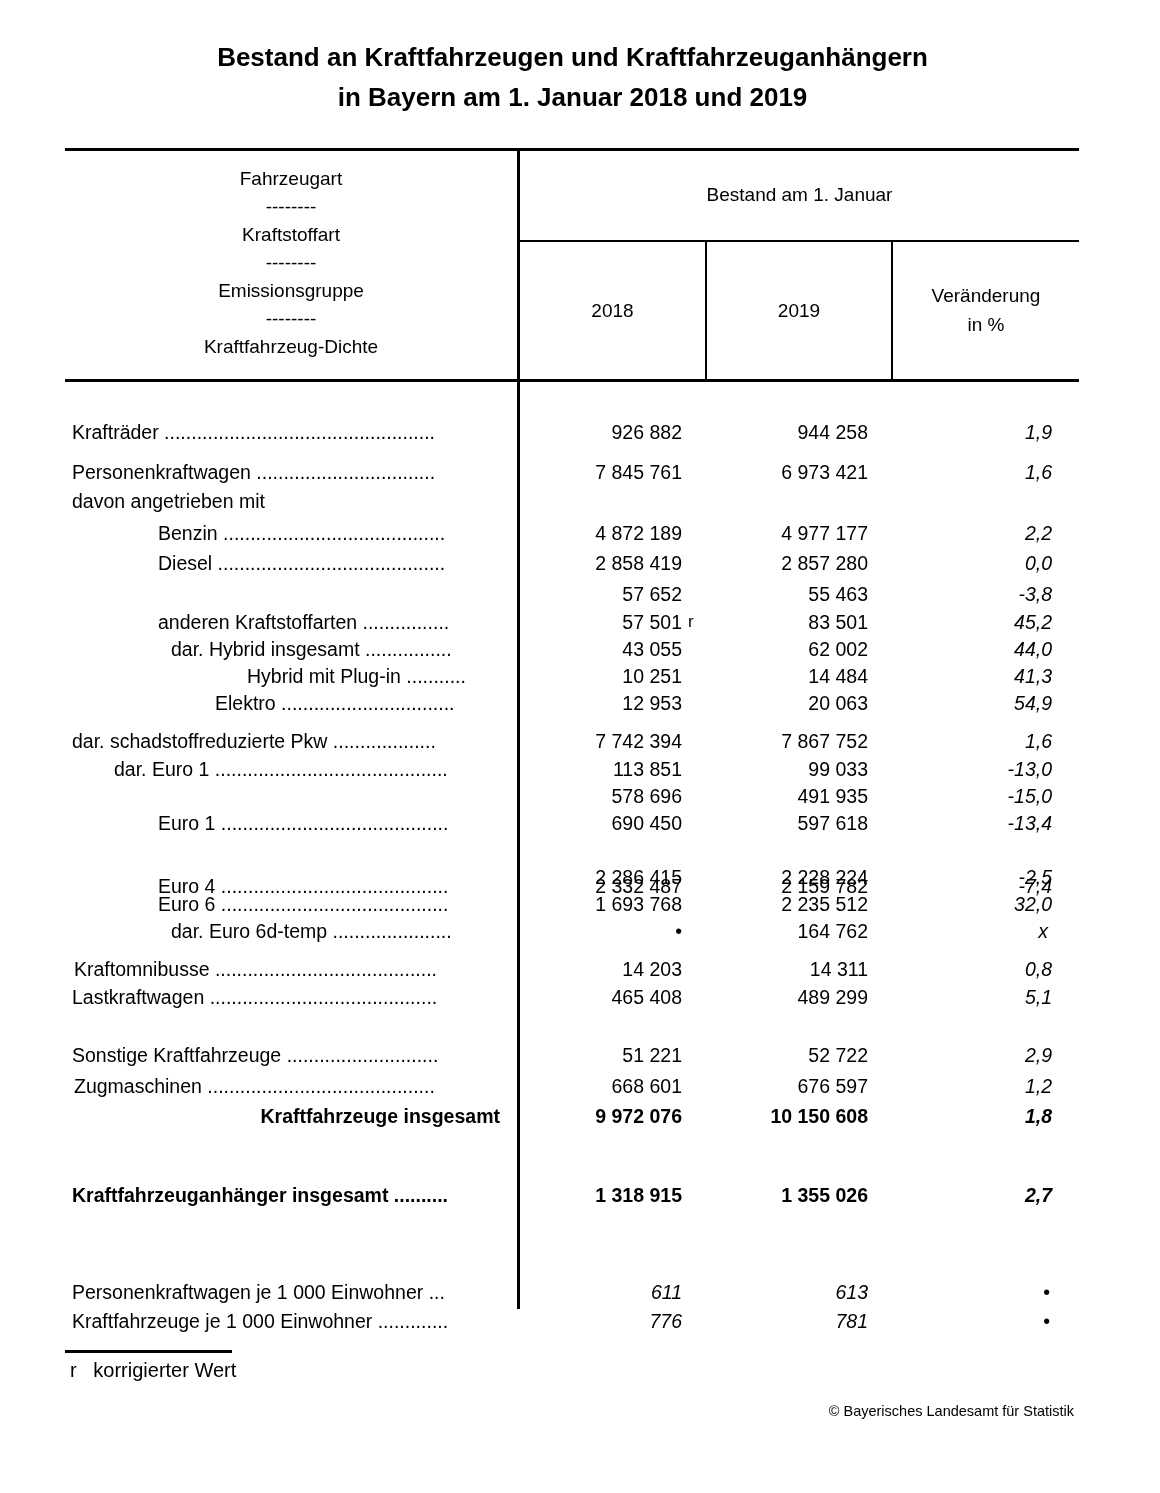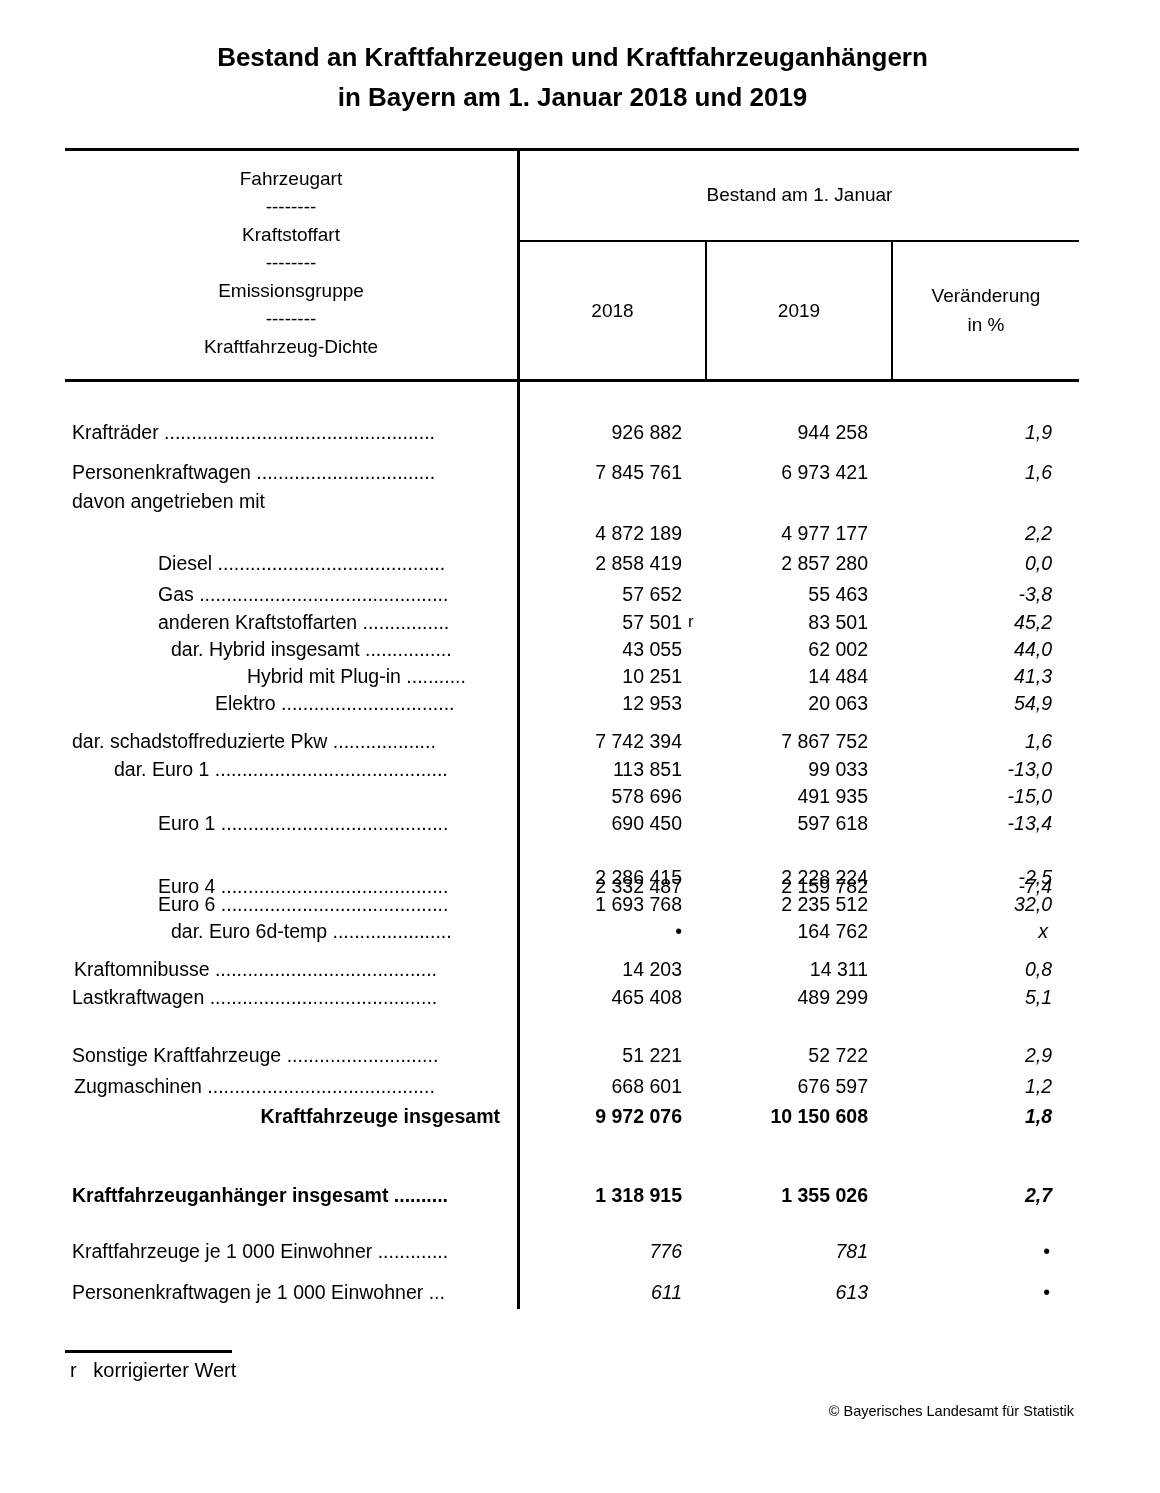--- a/index.html
+++ b/index.html
@@ -77,32 +77,32 @@
       <div class="v19">6 973 421</div>
       <div class="chg">1,6</div>
     </div>
     <div class="row" style="top: 489px;">
       <div class="label" style="padding-left: 0px; width: 428px;"><span>davon angetrieben mit</span><span></span></div>
       <div class="v18"></div>
       <div class="v19"></div>
       <div class="chg"></div>
     </div>
     <div class="row" style="top: 521px;">
+      <div class="label" style="padding-left: 86px; width: 342px;"><span>Benzin</span><span> .........................................</span></div>
       <div class="v18">4 872 189</div>
       <div class="v19">4 977 177</div>
       <div class="chg">2,2</div>
     </div>
     <div class="row" style="top: 551px;">
       <div class="label" style="padding-left: 86px; width: 342px;"><span>Diesel</span><span> ..........................................</span></div>
       <div class="v18">2 858 419</div>
       <div class="v19">2 857 280</div>
       <div class="chg">0,0</div>
     </div>
     <div class="row" style="top: 582px;">
-      <div class="label" style="padding-left: 86px; width: 342px;"><span>Gas</span><span> ..............................................</span></div>
       <div class="v18">57 652</div>
       <div class="v19">55 463</div>
       <div class="chg">-3,8</div>
     </div>
     <div class="row" style="top: 610px;">
       <div class="label" style="padding-left: 86px; width: 342px;"><span>anderen Kraftstoffarten</span><span> ................</span></div>
       <div class="v18">57 501</div>
       <div class="flag">r</div>
       <div class="v19">83 501</div>
       <div class="chg">45,2</div>
@@ -200,21 +200,21 @@
       <div class="v18">9 972 076</div>
       <div class="v19">10 150 608</div>
       <div class="chg">1,8</div>
     </div>
     <div class="row bold" style="top: 1183px;">
       <div class="label" style="padding-left: 0px; width: 428px;"><span>Kraftfahrzeuganhänger insgesamt</span><span> ..........</span></div>
       <div class="v18">1 318 915</div>
       <div class="v19">1 355 026</div>
       <div class="chg">2,7</div>
     </div>
-    <div class="row" style="top: 1239px;">
+    <div class="row" style="top: 1309px;">
       <div class="label" style="padding-left: 0px; width: 428px;"><span>Kraftfahrzeuge je 1 000 Einwohner</span><span> .............</span></div>
       <div class="v18 ital">776</div>
       <div class="v19 ital">781</div>
       <div class="chg" style="font-style: normal; right: 110px;">•</div>
     </div>
     <div class="row" style="top: 1280px;">
       <div class="label" style="padding-left: 0px; width: 428px;"><span>Personenkraftwagen je 1 000 Einwohner</span><span> ...</span></div>
       <div class="v18 ital">611</div>
       <div class="v19 ital">613</div>
       <div class="chg" style="font-style: normal; right: 110px;">•</div>

